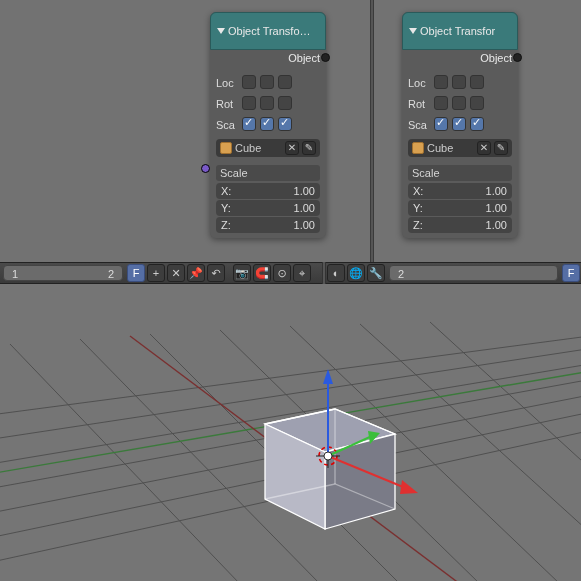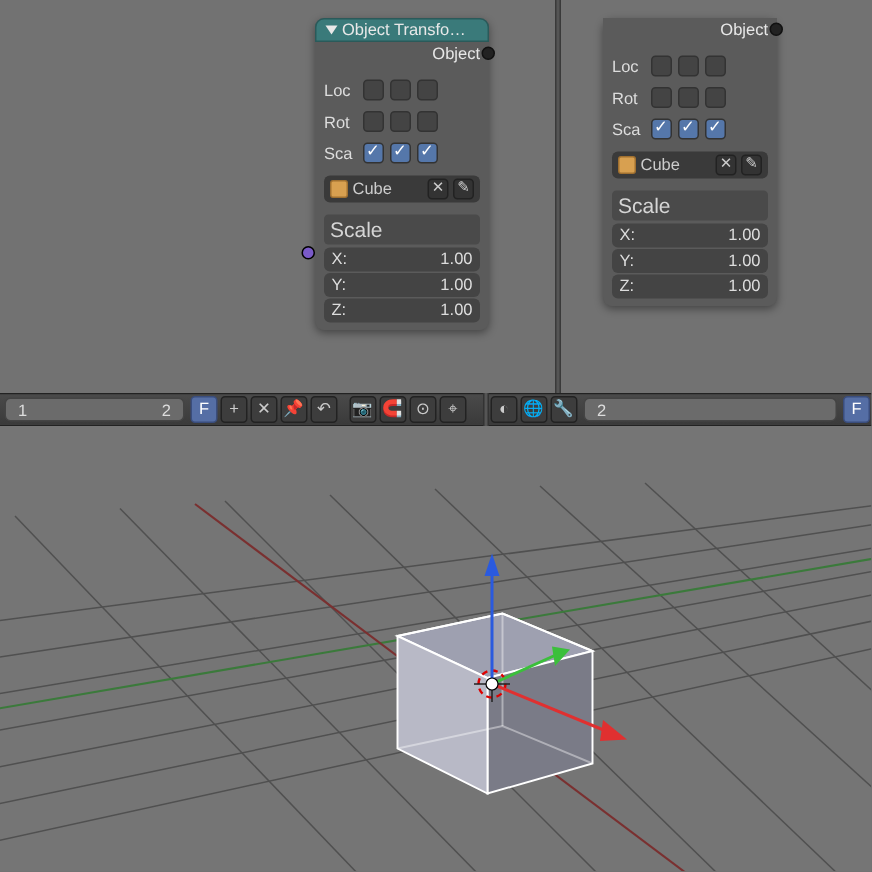--- a/index.html
+++ b/index.html
@@ -35,21 +35,21 @@
     background: #5b5b5b;
     box-shadow: 0 2px 6px rgba(0,0,0,0.4);
     overflow: visible;
   }
   .node.left { left: 210px; top: 12px; }
   .node.right { left: 402px; top: 12px; }
   .node-header {
     background: #3a7a7a;
     border: 1px solid #2a5a5a;
     border-radius: 6px 6px 0 0;
-    padding: 1px 6px;
+    padding: 12px 6px;
     color: #e8e8e8;
     font-size: 11px;
     display: flex;
     align-items: center;
     gap: 3px;
     white-space: nowrap;
     overflow: hidden;
   }
   .node-header .tri {
     display: inline-block;
@@ -130,21 +130,21 @@
     font-size: 10px;
     text-align: center;
     line-height: 12px;
   }
   .sec-label {
     background: #4a4a4a;
     color: #d5d5d5;
     padding: 2px 4px;
     border-radius: 3px;
     margin: 2px 0;
-    font-size: 14px;
+    font-size: 11px;
   }
   .num-field {
     background: #444;
     border-radius: 4px;
     padding: 2px 5px;
     display: flex;
     justify-content: space-between;
     color: #ddd;
     margin: 1px 0;
     font-size: 11px;
@@ -266,20 +266,24 @@
         <span>1.00</span>
       </div>
       <div class="num-field">
         <span>Z:</span>
         <span>1.00</span>
       </div>
     </div>
   </div>
 
   <div class="node right">
+    <div class="node-header">
+      <span class="tri"></span>
+      <span>Object Transfor</span>
+    </div>
     <div class="node-body">
       <div class="row-right">
         <span>Object</span>
         <span class="socket-out"></span>
       </div>
       <div class="chkrow">
           <span class="lbl">Loc</span>
         <span class="chk"></span>
         <span class="chk"></span>
         <span class="chk"></span>

